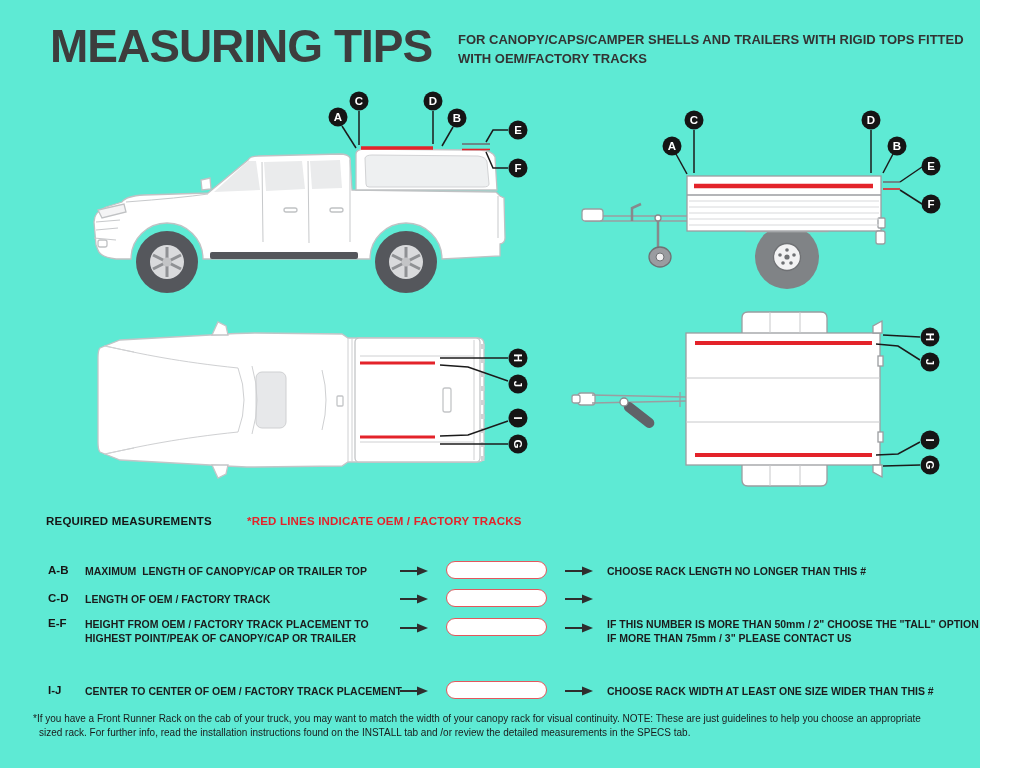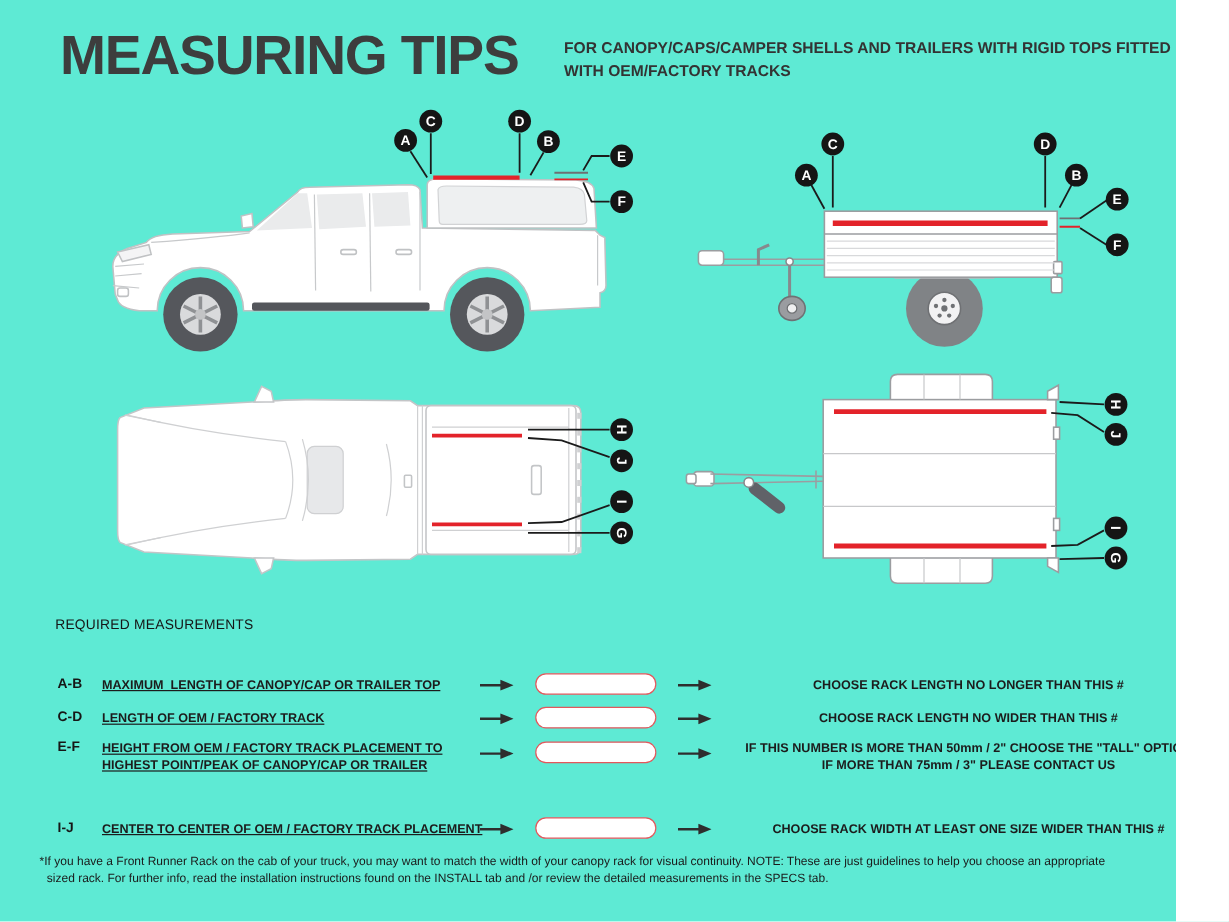--- a/index.html
+++ b/index.html
@@ -1,33 +1,33 @@
 <!DOCTYPE html>
 <html><head>
 <meta charset="utf-8">
 <style>
   html,body{margin:0;padding:0;background:#ffffff;}
   #stage{position:relative;width:980px;height:768px;background:#5eead4;overflow:hidden;
          font-family:"Liberation Sans",sans-serif;color:#1f1f1f;}
   .abs{position:absolute;}
   
   .title{left:50px;top:22px;font-size:46px;line-height:48px;font-weight:700;letter-spacing:-1px;color:#3d3d3d;}
-  .subtitle{left:458px;top:31px;font-size:13px;line-height:18.5px;font-weight:700;color:#333;white-space:pre-wrap;margin-left:12px;}
+  .subtitle{left:458px;top:31px;font-size:13px;line-height:18.5px;font-weight:700;color:#333;white-space:pre-wrap;}
   
-  .legend-heading{left:46px;top:515px;font-size:11.5px;font-weight:400;color:#161616;letter-spacing:.2px;}
+  .legend-heading{left:46px;top:515px;font-size:11.5px;font-weight:700;color:#161616;letter-spacing:.2px;}
   .legend-note{left:247px;top:515px;font-size:11.5px;font-weight:700;color:#e3232a;letter-spacing:.2px;}
   
   .m-row{position:absolute;left:46px;width:950px;height:32px;margin-top:12px;}
   .m-key{position:absolute;left:2px;top:1px;width:34px;font-size:11.5px;font-weight:700;color:#161616;}
-  .m-desc{position:absolute;left:39px;top:2px;width:330px;font-size:10.5px;line-height:13.5px;font-weight:700;color:#1c1c1c;white-space:pre-wrap;text-decoration:underline;}
+  .m-desc{position:absolute;left:39px;top:2px;width:330px;font-size:10.5px;line-height:13.5px;font-weight:700;color:#1c1c1c;white-space:pre-wrap;}
   .m-arrow1{position:absolute;left:354px;top:3px;width:28px;height:10px;}
   .m-arrow2{position:absolute;left:519px;top:3px;width:28px;height:10px;}
   .pill{position:absolute;left:400px;top:-2px;width:101px;height:18px;border:1.4px solid #e4575c;
         border-radius:11px;background:#fff;outline:none;padding:0 8px;font:700 10px "Liberation Sans",sans-serif;box-sizing:border-box;}
-  .m-guid{position:absolute;left:561px;top:2px;width:400px;font-size:10.5px;line-height:13.5px;font-weight:700;color:#1c1c1c;white-space:pre-wrap;text-align:center;}
+  .m-guid{position:absolute;left:561px;top:2px;width:400px;font-size:10.5px;line-height:13.5px;font-weight:700;color:#1c1c1c;white-space:pre-wrap;}
   .row-ef .pill{top:2px;}
   .row-ef .m-arrow1,.row-ef .m-arrow2{top:7px;}
   
   .footnote{left:33px;top:712px;width:988px;font-size:10px;line-height:13.5px;font-weight:400;color:#1a1a1a;
             white-space:pre-wrap;padding-left:6px;text-indent:-6px;}
   svg{display:block;}
   svg text.cl{font-family:"Liberation Sans",sans-serif;font-size:11.5px;font-weight:700;fill:#fff;text-anchor:middle;}
 </style>
 </head>
 <body>
@@ -279,20 +279,21 @@
       <circle cx="360" cy="140" r="9.5"></circle>
         <circle cx="360" cy="165" r="9.5"></circle>
     </g>
     <text class="cl" transform="rotate(90 360 37)" x="360" y="41">H</text>
     <text class="cl" transform="rotate(90 360 62)" x="360" y="66">J</text>
     <text class="cl" transform="rotate(90 360 140)" x="360" y="144">I</text>
     <text class="cl" transform="rotate(90 360 165)" x="360" y="169">G</text>
   </svg>
 
   <div class="abs legend-heading">REQUIRED MEASUREMENTS</div>
+  <div class="abs legend-note">*RED LINES INDICATE OEM / FACTORY TRACKS</div>
 
   <div class="m-row" style="top:551px;">
     <span class="m-key">A-B</span>
     <span class="m-desc">MAXIMUM  LENGTH OF CANOPY/CAP OR TRAILER TOP</span>
     <svg class="m-arrow1" viewBox="0 0 28 10">
         <line x1="0" y1="5" x2="18" y2="5" stroke="#2e2e2e" stroke-width="2"></line>
         <polygon points="17,0.5 28,5 17,9.5" fill="#2e2e2e"></polygon>
       </svg>
     <input class="pill" value="" style="">
     <svg class="m-arrow2" viewBox="0 0 28 10">
@@ -307,21 +308,20 @@
     <span class="m-desc">LENGTH OF OEM / FACTORY TRACK</span>
     <svg class="m-arrow1" viewBox="0 0 28 10">
         <line x1="0" y1="5" x2="18" y2="5" stroke="#2e2e2e" stroke-width="2"></line>
         <polygon points="17,0.5 28,5 17,9.5" fill="#2e2e2e"></polygon>
       </svg>
     <input class="pill" value="" style="">
     <svg class="m-arrow2" viewBox="0 0 28 10">
         <line x1="0" y1="5" x2="18" y2="5" stroke="#2e2e2e" stroke-width="2"></line>
         <polygon points="17,0.5 28,5 17,9.5" fill="#2e2e2e"></polygon>
       </svg>
-    <span class="m-guid">CHOOSE RACK LENGTH NO WIDER THAN THIS #</span>
   </div>
 
   <div class="m-row row-ef" style="top:604px;">
     <span class="m-key">E-F</span>
     <span class="m-desc">HEIGHT FROM OEM / FACTORY TRACK PLACEMENT TO
 HIGHEST POINT/PEAK OF CANOPY/CAP OR TRAILER</span>
     <svg class="m-arrow1" viewBox="0 0 28 10">
         <line x1="0" y1="5" x2="18" y2="5" stroke="#2e2e2e" stroke-width="2"></line>
         <polygon points="17,0.5 28,5 17,9.5" fill="#2e2e2e"></polygon>
       </svg>

